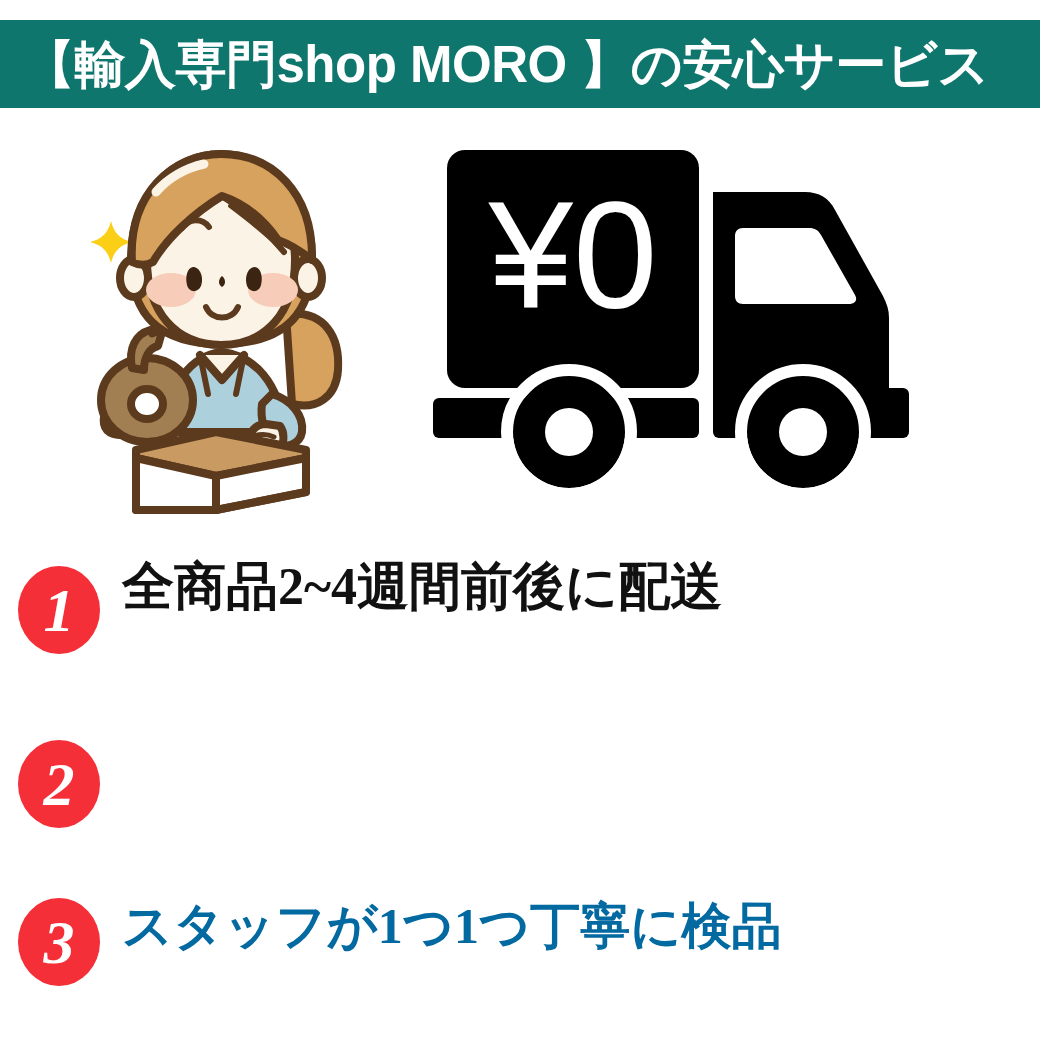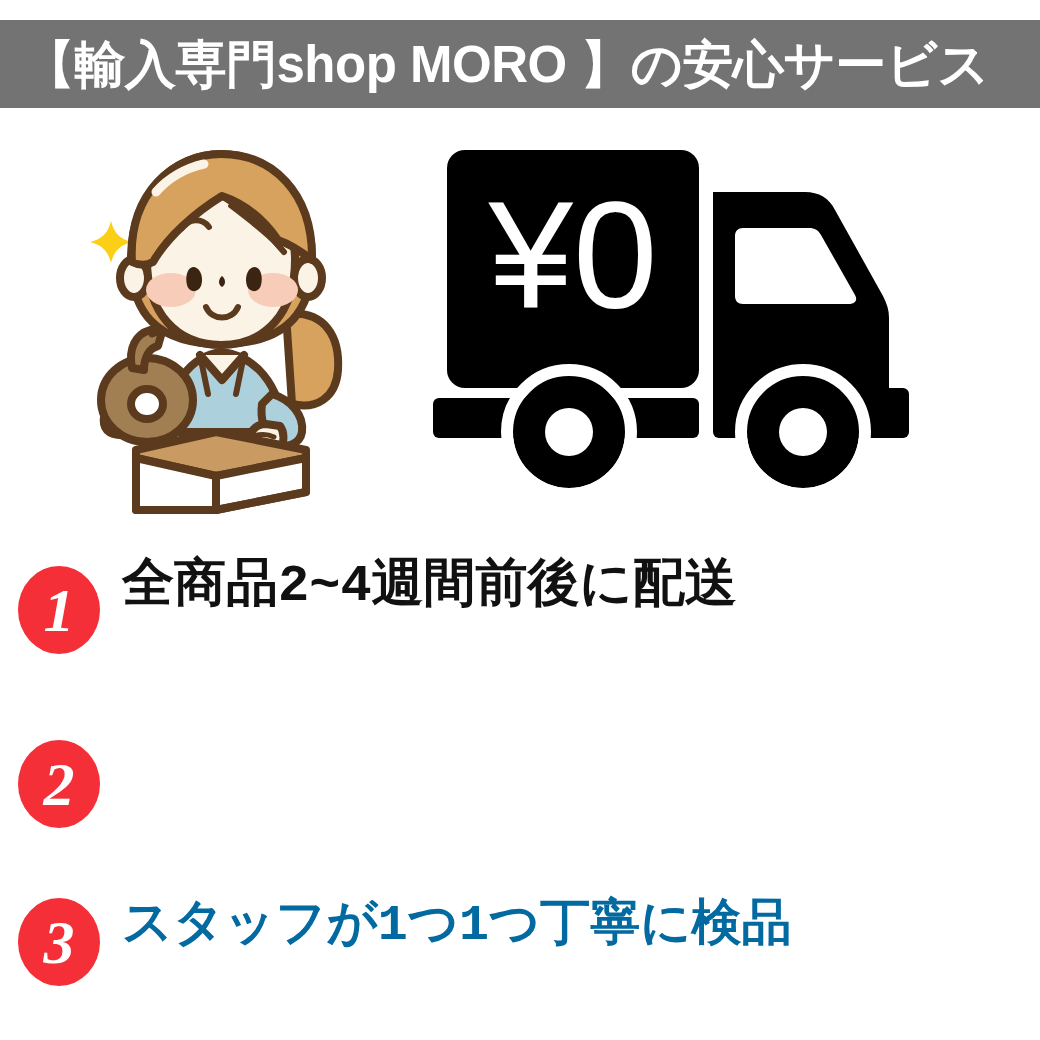--- a/index.html
+++ b/index.html
@@ -97,38 +97,38 @@
     line-height: 1;
     user-select: none;
   }
   #feature-row-0 .badge { margin-top: 18px; }
   #feature-row-1 .badge { margin-top: 12px; }
   #feature-row-2 .badge { margin-top: 10px; }
 
   .feature-text {
     flex: 1 1 auto;
     padding-left: 22px;
-    font-family: Liberation Mono, monospace;
+    font-family: Liberation Serif, serif;
     font-weight: bold;
     color: #111111;
     font-size: 52px;
     line-height: 1.28;
   }
   .feature-line { white-space: nowrap; display: block; }
   #feature-row-0 .feature-text { padding-top: 6px; }
   #feature-row-0 .feature-line-1 { padding-left: 26px; }
   #feature-row-1 .feature-text { padding-top: 4px; font-size: 50px; }
   #feature-row-2 .feature-text { padding-top: 6px; font-size: 50px; }
 </style>
 </head>
 <body>
 
 <div id="page">
 
-  <div id="header-banner" style="background: #737373;">
+  <div id="header-banner" style="background: #0f766e;">
     <div id="header-title" style="color: rgb(255, 255, 255);">【輸入専門shop MORO 】の安心サービス</div>
   </div>
 
   <div id="illustration-area">
 
     <div id="worker-illustration">
       <svg width="360" height="390" viewBox="0 0 360 390" xmlns="http://www.w3.org/2000/svg">
         <g fill="none" stroke="#5b3a1e" stroke-width="8" stroke-linejoin="round" stroke-linecap="round">
 
           <path d="M50 110 C62 113 68 119 71 131 C74 119 80 113 92 110 C80 107 74 101 71 89 C68 101 62 107 50 110 Z" fill="#fbcf15" stroke="none"></path>

